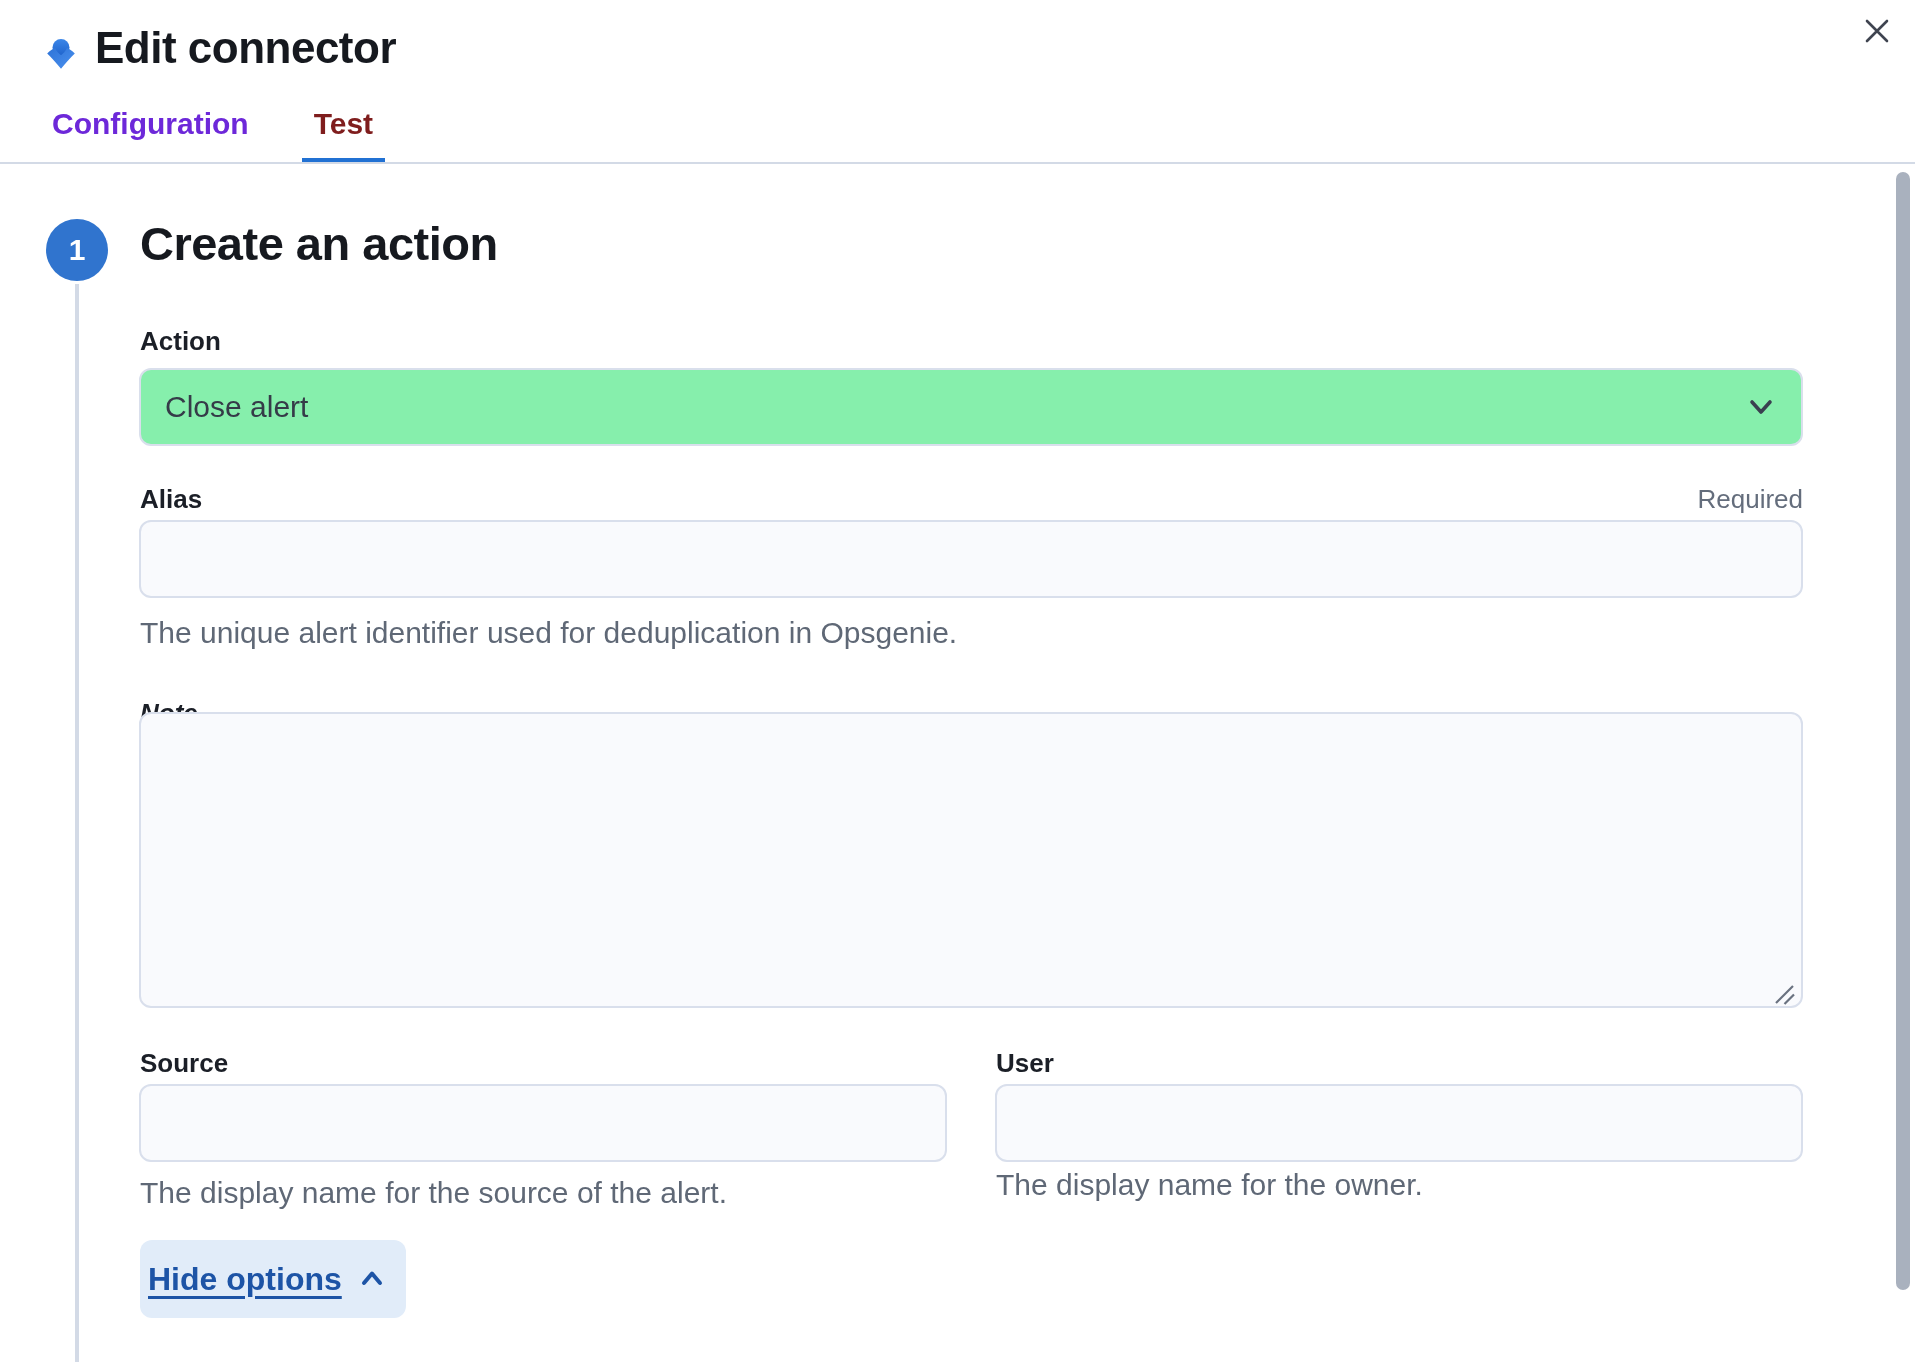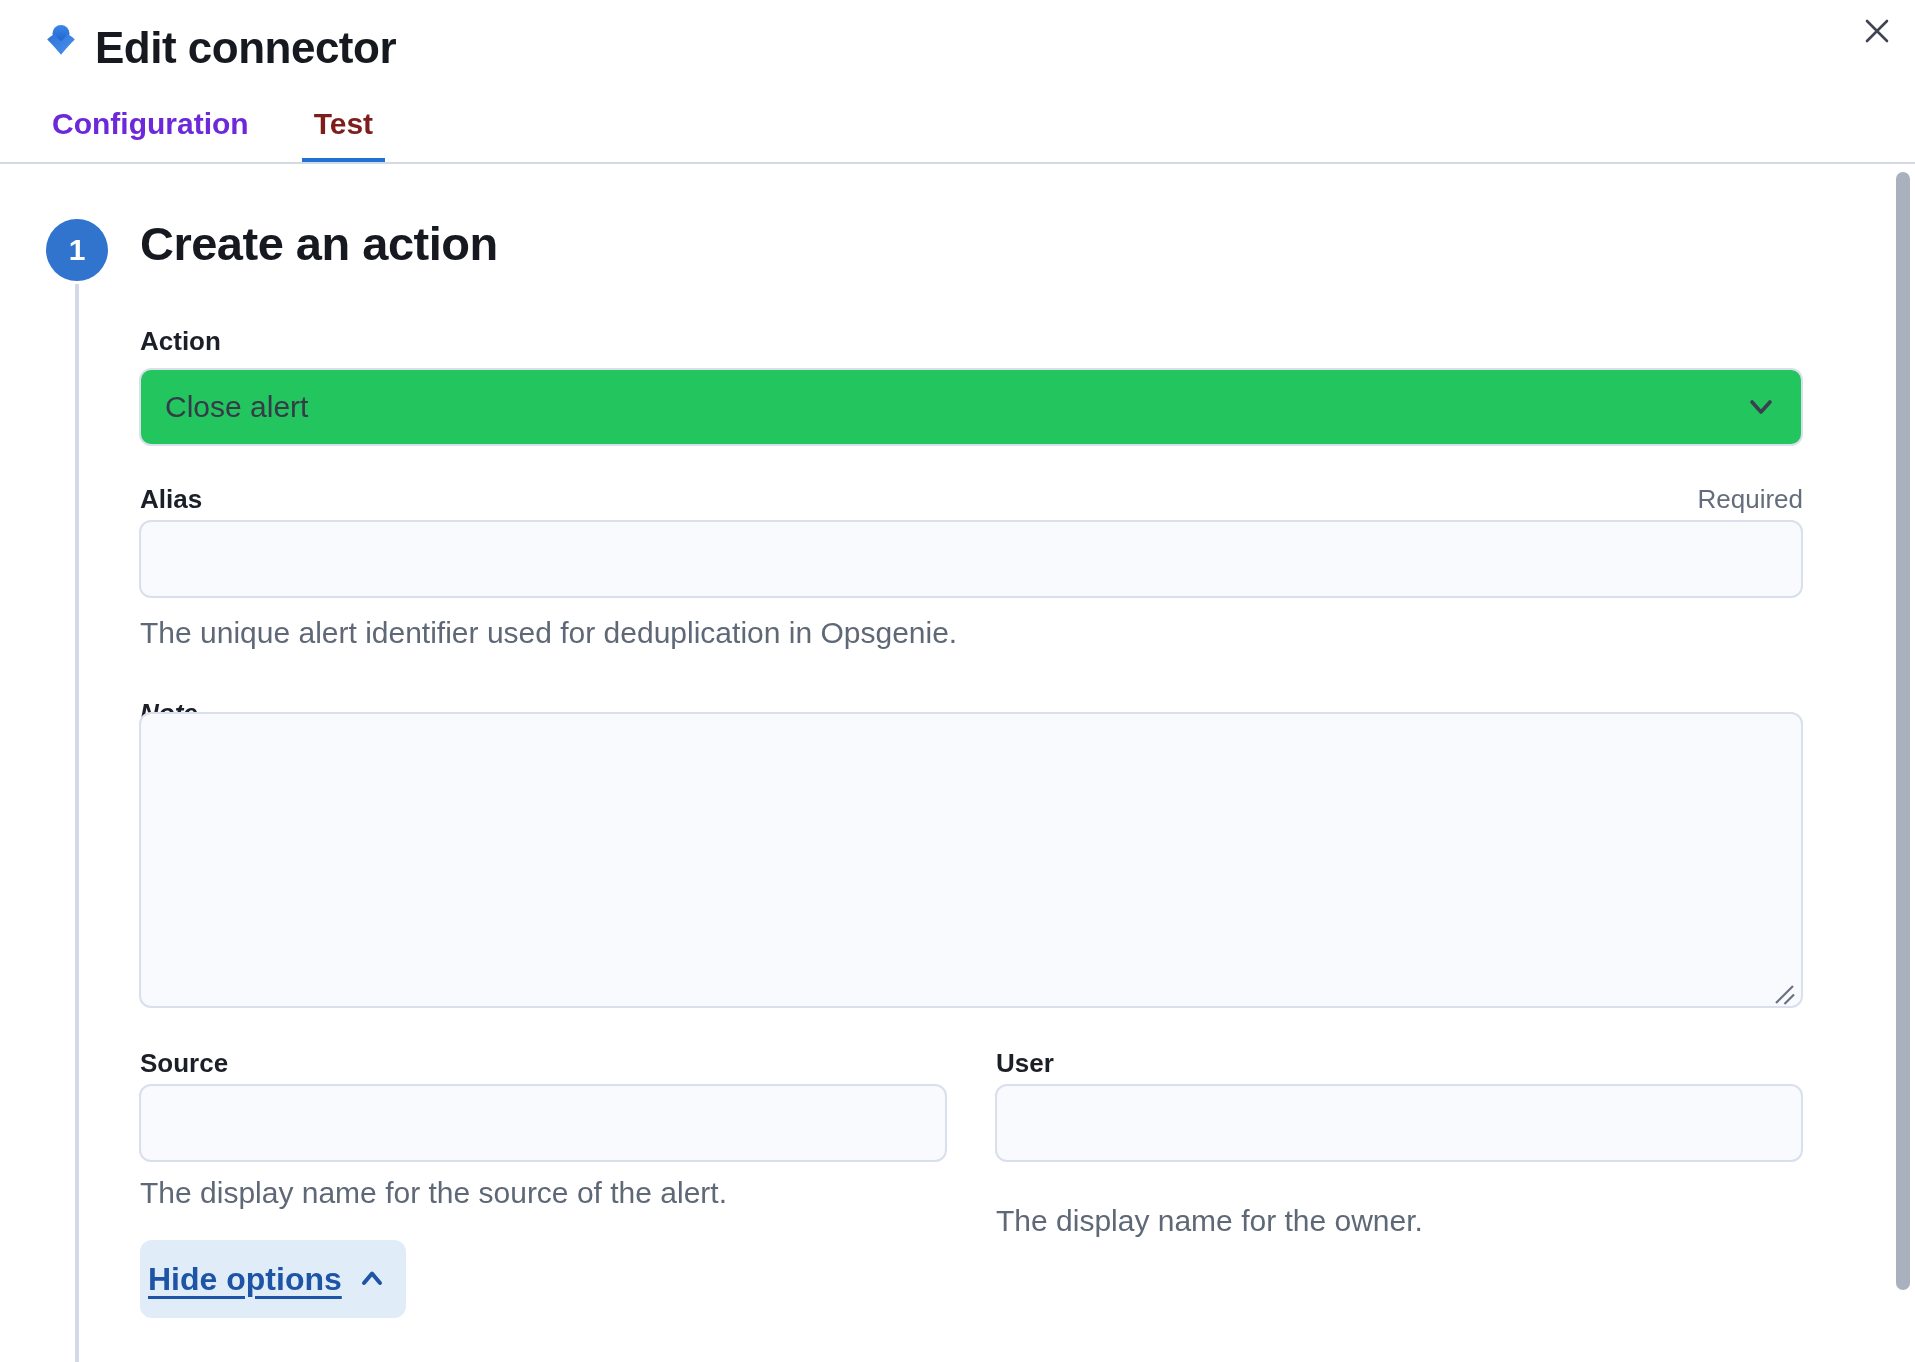--- a/index.html
+++ b/index.html
@@ -15,21 +15,21 @@
 
   
   .close-btn {
     position: absolute; top: 10px; left: 1856px;
     width: 42px; height: 42px;
     background: transparent; border: none; cursor: pointer;
     display: flex; align-items: center; justify-content: center;
   }
   .title-row {
     position: absolute; left: 44px; top: 24px;
-    display: flex; align-items: flex-start; gap: 17px;
+    display: flex; align-items: flex-end; gap: 17px;
   }
   .app-icon { width: 34px; height: 34px; display: inline-flex; }
   h1.flyout-title {
     font-size: 44px; font-weight: 700; color: #16191f;
     letter-spacing: -0.5px; line-height: 1.1;
   }
 
   .tabs {
     position: absolute; left: 0; top: 90px; height: 74px;
     display: flex; align-items: stretch;
@@ -74,21 +74,21 @@
   .badge-required {
     position: absolute; left: 139px; width: 1664px; text-align: right;
     font-size: 26px; font-weight: 400; color: #646d7c;
   }
   .help-text {
     position: absolute; font-size: 30px; font-weight: 400; color: #5f6876;
   }
 
   .select-box {
     position: absolute; left: 139px; top: 368px; width: 1664px; height: 78px;
-    background: #22c55e; border: 2px solid #d9dfec; border-radius: 12px;
+    background: #86efac; border: 2px solid #d9dfec; border-radius: 12px;
     display: flex; align-items: center; justify-content: space-between;
     padding: 0 22px 0 24px; cursor: pointer;
     font-family: "Liberation Sans", sans-serif;
   }
   .select-box .select-value {
     font-size: 30px; color: #353b48; font-weight: 400;
   }
   .text-input {
     position: absolute; height: 78px;
     background: #f9fafd; border: 2px solid #d9dfec; border-radius: 12px;
@@ -191,21 +191,21 @@
       <path d="M6 23 L23 6 M14.5 24 L24 14.5" stroke="#6a7280" stroke-width="2.2"></path>
     </svg>
   </span>
 
   <label class="field-label" style="left:140px; top:1048px;">Source</label>
   <input class="text-input" style="left: 139px; top: 1084px; width: 808px;" type="text" value="">
   <div class="help-text" style="left:140px; top:1176px;">The display name for the source of the alert.</div>
 
   <label class="field-label" style="left:996px; top:1048px;">User</label>
   <input class="text-input" style="left: 995px; top: 1084px; width: 808px;" type="text" value="">
-  <div class="help-text" style="left:996px; top:1204px;">The display name for the owner.</div>
+  <div class="help-text" style="left:996px; top:1168px;">The display name for the owner.</div>
 
   <button class="hide-options-btn">
     <span class="link-label">Hide options</span>
     <span style="display:inline-flex;">
       <svg width="32" height="32" viewBox="0 0 32 32" fill="none">
         <path d="M8 20 L16 10.5 L24 20" stroke="#1d54a6" stroke-width="4" stroke-linecap="round" stroke-linejoin="round"></path>
       </svg>
     </span>
   </button>
 

